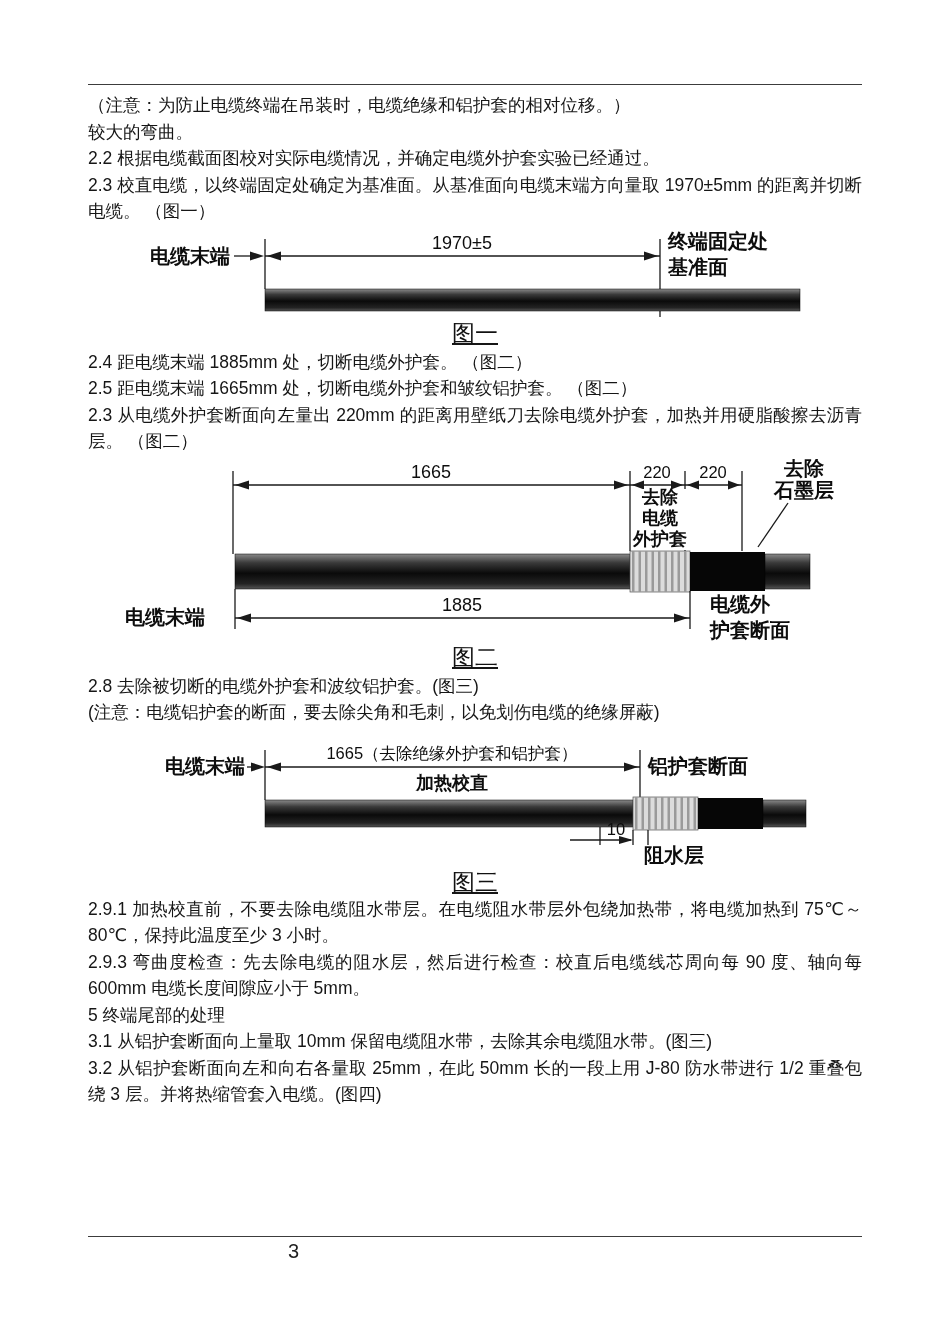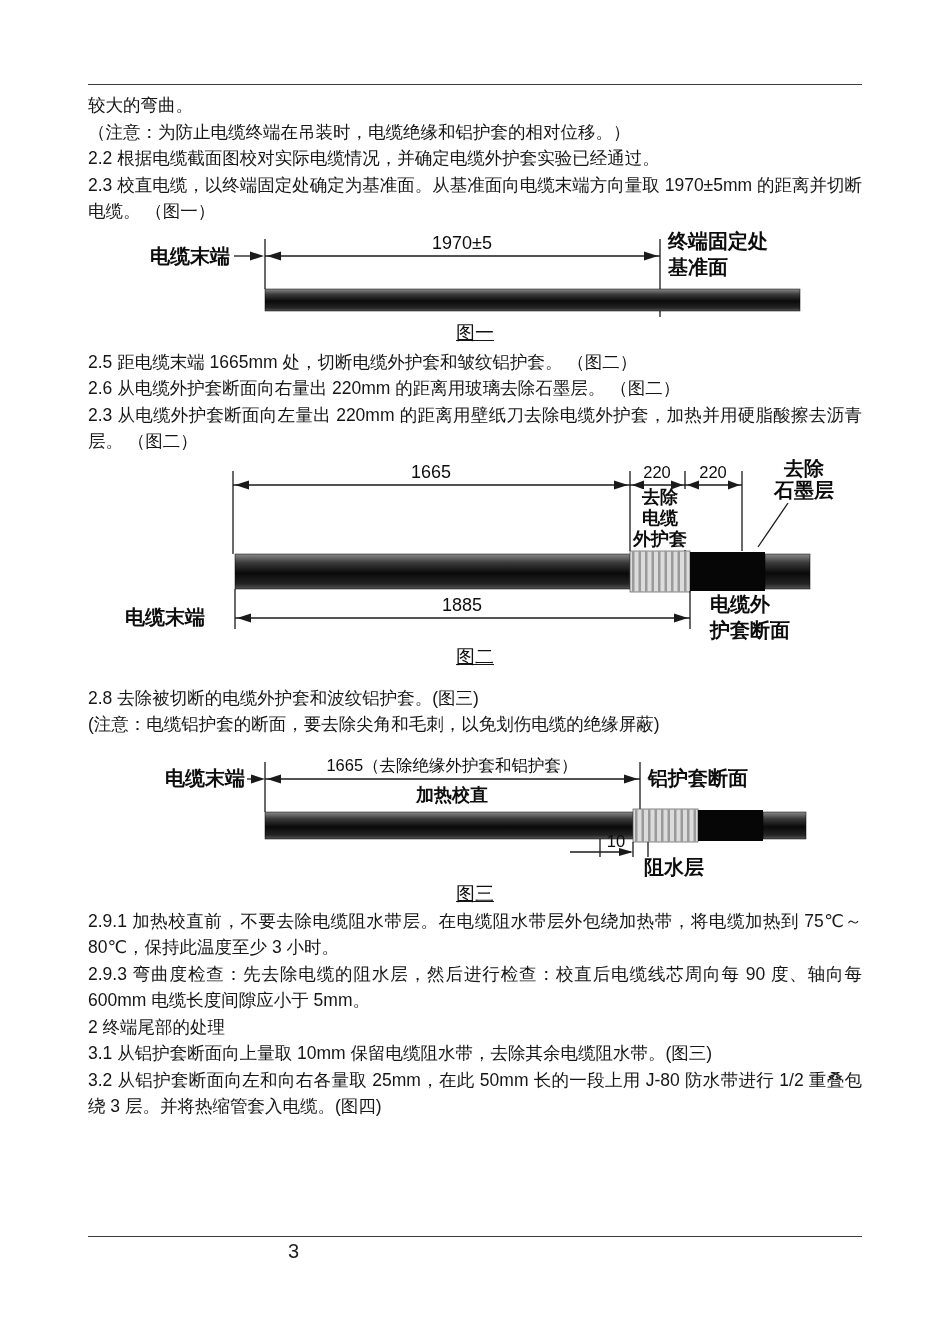--- a/index.html
+++ b/index.html
@@ -11,45 +11,45 @@
   }
   .content { position:absolute; left:88px; top:84px; width:774px; }
   .rule { border:none; border-top:1.6px solid #3c3c3c; height:0; }
   .content > .rule { margin-bottom:7px; }
   p.body-text {
     font-size:17.5px; line-height:26.5px; text-align:justify;
     color:#161616;
   }
   figure { margin:0; }
   .fig { display:block;text-decoration:underline; }
-  .fig-caption { text-align:center; font-size:19px; line-height:24px; color:#111; }
+  .fig-caption { text-align:center; font-size:23px; line-height:24px; color:#111; }
   .fig1 { margin-top:4px; margin-bottom:4px; }
-  .fig2 { margin-top:4px; margin-bottom:16px; }
+  .fig2 { margin-top:4px; margin-bottom:4px; }
   .fig3 { margin-top:16px; margin-bottom:2px; }
   svg { display:block; }
   svg text { font-family:"Liberation Sans","DejaVu Sans",sans-serif; fill:#0d0d0d; }
   .t-lab  { font-weight:bold; font-size:20px; }
   .t-lab-s{ font-weight:bold; font-size:18px; }
   .t-num  { font-size:18px; }
   .t-num-s{ font-size:16.5px; }
   .dline { stroke:#1a1a1a; stroke-width:1.3; }
   .arr { fill:#1a1a1a; }
   .footer { position:absolute; left:88px; top:1236px; width:774px; }
   .footer .rule { margin:0; }
   .page-num { margin-top:3px; padding-left:200px; font-size:20px; color:#222; }
 </style>
 </head>
 <body>
 
 <div class="page">
   <div class="content">
     <hr class="rule">
 
+    <p class="body-text">（注意：为防止电缆终端在吊装时，电缆绝缘和铝护套的相对位移。）</p>
     <p class="body-text">较大的弯曲。</p>
-    <p class="body-text">（注意：为防止电缆终端在吊装时，电缆绝缘和铝护套的相对位移。）</p>
     <p class="body-text">2.2 根据电缆截面图校对实际电缆情况，并确定电缆外护套实验已经通过。</p>
     <p class="body-text">2.3 校直电缆，以终端固定处确定为基准面。从基准面向电缆末端方向量取 1970±5mm 的距离并切断电缆。 （图一）</p>
 
     <figure class="fig fig1">
       <svg width="774" height="92" viewBox="0 0 774 92">
         <defs>
           <linearGradient id="cg1" x1="0" y1="0" x2="0" y2="1">
             <stop offset="0" stop-color="#8a8a8a"></stop>
             <stop offset="0.25" stop-color="#3a3a3a"></stop>
             <stop offset="0.55" stop-color="#0a0a0a"></stop>
@@ -68,22 +68,22 @@
         </g>
         <rect x="177" y="60" width="535" height="22" fill="url(#cg1)" stroke="#000" stroke-width="0.5"></rect>
         <text class="t-lab" x="62" y="34">电缆末端</text>
         <text class="t-num" x="374" y="20" text-anchor="middle">1970±5</text>
         <text class="t-lab" x="580" y="19">终端固定处</text>
         <text class="t-lab" x="580" y="45">基准面</text>
       </svg>
       <figcaption class="fig-caption">图一</figcaption>
     </figure>
 
+    <p class="body-text">2.4 距电缆末端 1885mm 处，切断电缆外护套。 （图二）</p>
     <p class="body-text">2.5 距电缆末端 1665mm 处，切断电缆外护套和皱纹铝护套。 （图二）</p>
-    <p class="body-text">2.6 从电缆外护套断面向右量出 220mm 的距离用玻璃去除石墨层。 （图二）</p>
     <p class="body-text">2.3 从电缆外护套断面向左量出 220mm 的距离用壁纸刀去除电缆外护套，加热并用硬脂酸擦去沥青层。 （图二）</p>
 
     <figure class="fig fig2">
       <svg width="774" height="186" viewBox="0 0 774 186">
         <defs>
           <linearGradient id="cg2" x1="0" y1="0" x2="0" y2="1">
             <stop offset="0" stop-color="#8a8a8a"></stop>
             <stop offset="0.25" stop-color="#3a3a3a"></stop>
             <stop offset="0.55" stop-color="#0a0a0a"></stop>
             <stop offset="0.85" stop-color="#232323"></stop>
@@ -177,21 +177,21 @@
         </g>
         <text class="t-num-s" x="528" y="93" text-anchor="middle">10</text>
         <line class="dline" x1="560" y1="88" x2="560" y2="103"></line>
         <text class="t-lab" x="556" y="120">阻水层</text>
       </svg>
       <figcaption class="fig-caption">图三</figcaption>
     </figure>
 
     <p class="body-text">2.9.1 加热校直前，不要去除电缆阻水带层。在电缆阻水带层外包绕加热带，将电缆加热到 75℃～80℃，保持此温度至少 3 小时。</p>
     <p class="body-text">2.9.3 弯曲度检查：先去除电缆的阻水层，然后进行检查：校直后电缆线芯周向每 90 度、轴向每 600mm 电缆长度间隙应小于 5mm。</p>
-    <p class="body-text">2 终端尾部的处理</p>
+    <p class="body-text">5 终端尾部的处理</p>
     <p class="body-text">3.1 从铝护套断面向上量取 10mm 保留电缆阻水带，去除其余电缆阻水带。(图三)</p>
     <p class="body-text">3.2 从铝护套断面向左和向右各量取 25mm，在此 50mm 长的一段上用 J-80 防水带进行 1/2 重叠包绕 3 层。并将热缩管套入电缆。(图四)</p>
   </div>
 
   <div class="footer">
     <hr class="rule">
     <div class="page-num">3</div>
   </div>
 </div>
 

